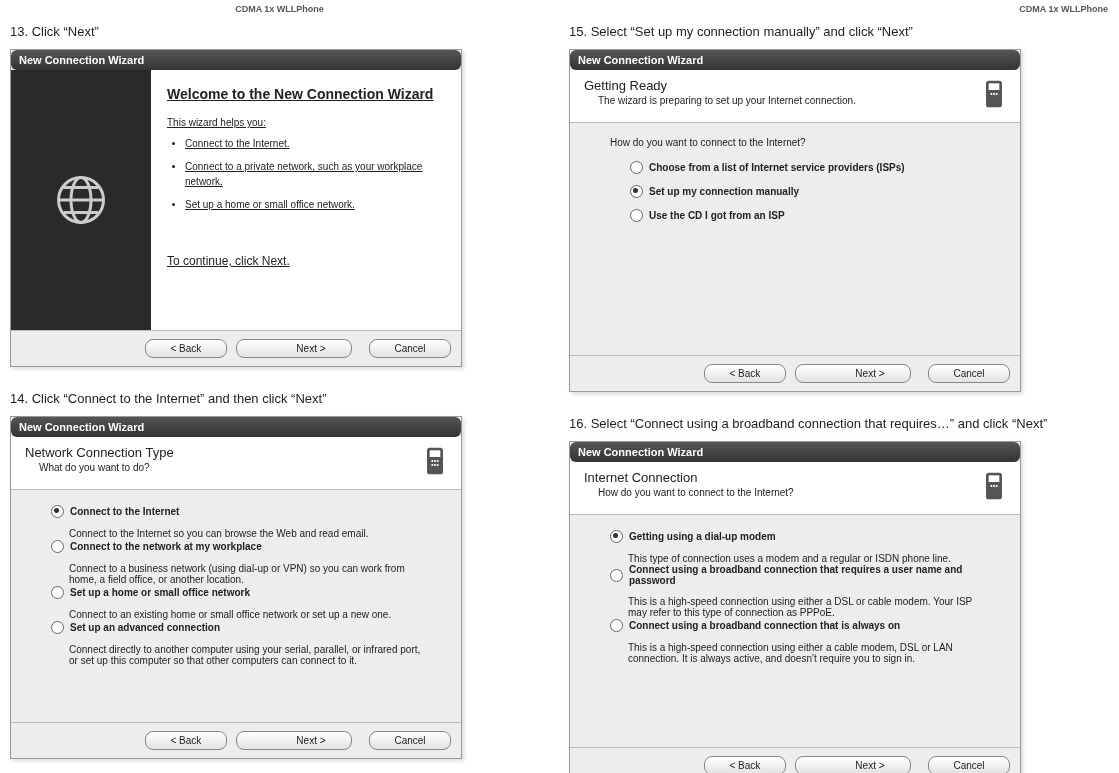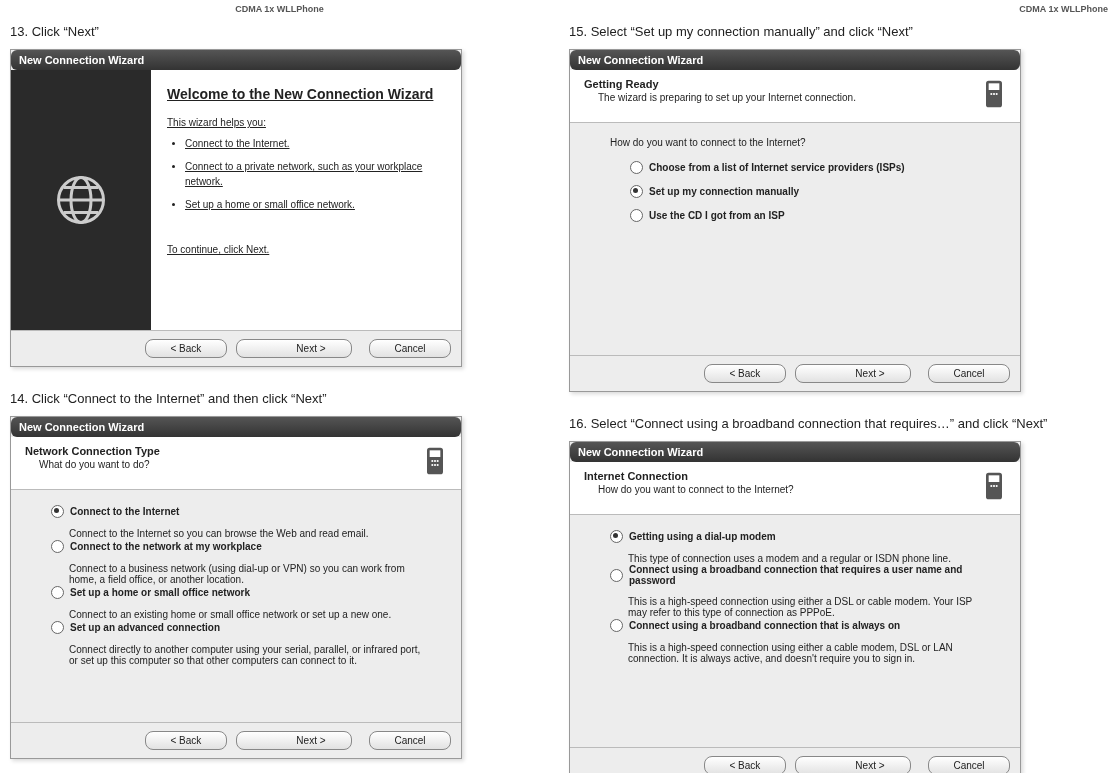--- a/index.html
+++ b/index.html
@@ -77,35 +77,35 @@
   margin: 0 0 10px 0;
 }
 .welcome-right ul {
   padding-left: 18px;
   margin: 6px 0;
 }
 .welcome-right li {
   margin-bottom: 8px;
 }
 .footer-next {
-  margin-top: 30px;
-  font-size: 10px;
+  margin-top: 40px;
+  font-size: 12px;
 }
 .pane-header {
   background: #fff;
   border-bottom: 1px solid #bbb;
   padding: 8px 10px 10px 14px;
   display: flex;
   justify-content: space-between;
   align-items: flex-start;
   font-size: 10px;
 }
 .pane-header .title-block .ph-title {
-  font-weight: bold;
-  font-size: 11px;
+  font-weight: normal;
+  font-size: 13px;
 }
 .pane-header .title-block .ph-sub {
   margin-left: 14px;
   margin-top: 2px;
 }
 .pane-icon svg {
   width: 32px;
   height: 32px;
 }
 .pane-body {

